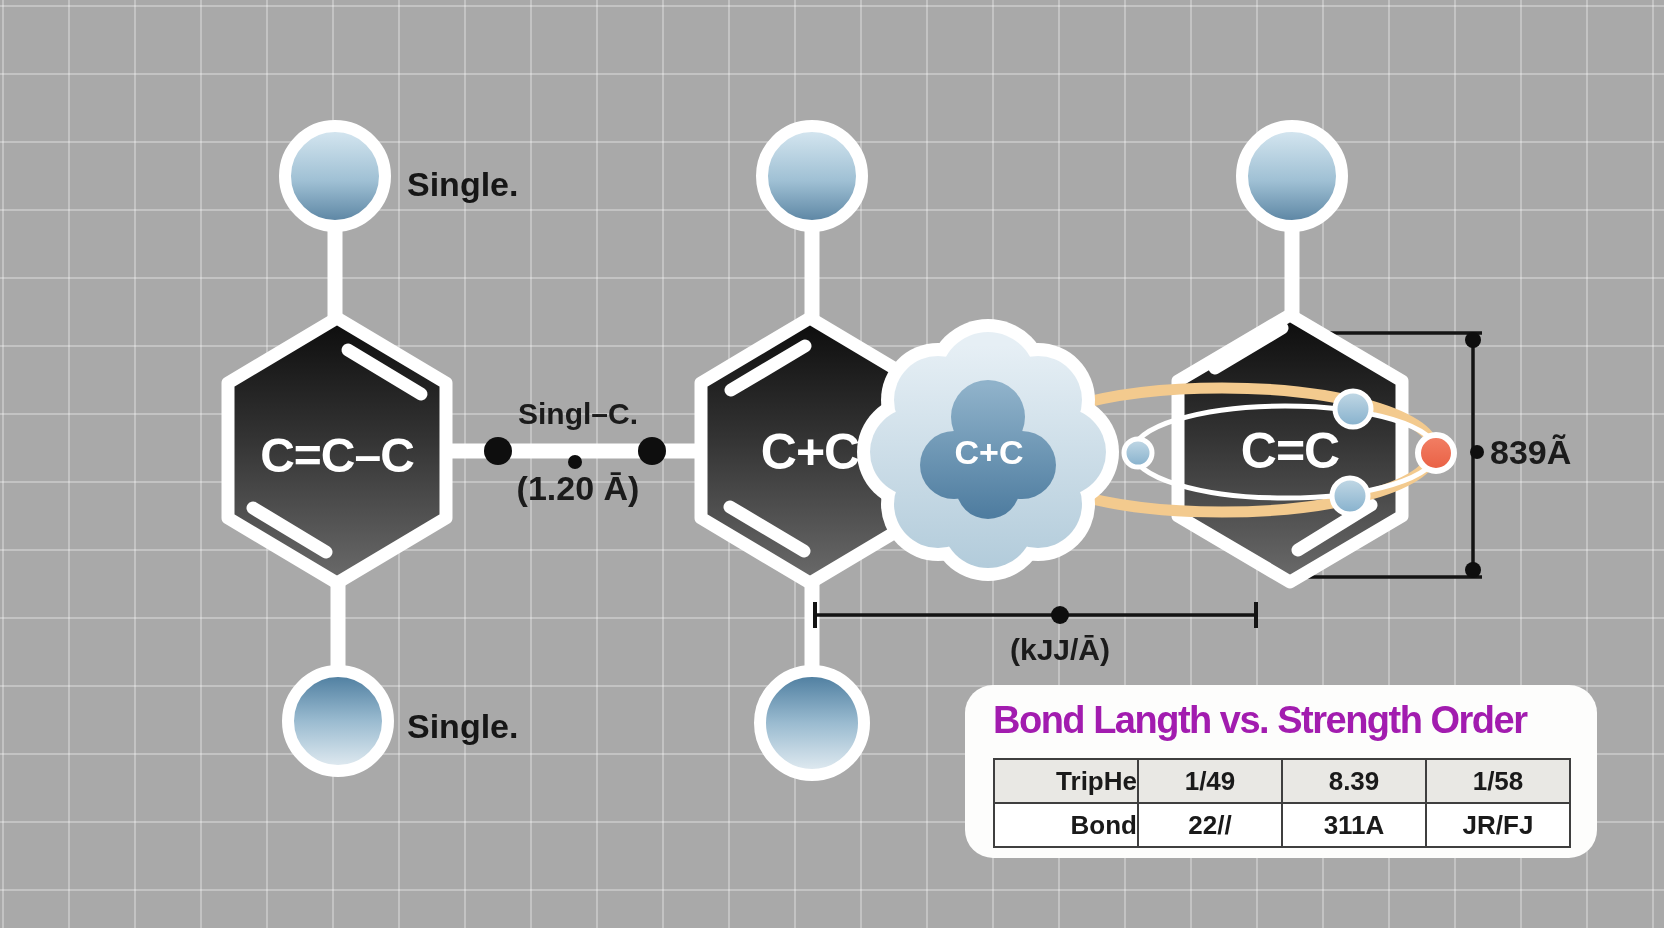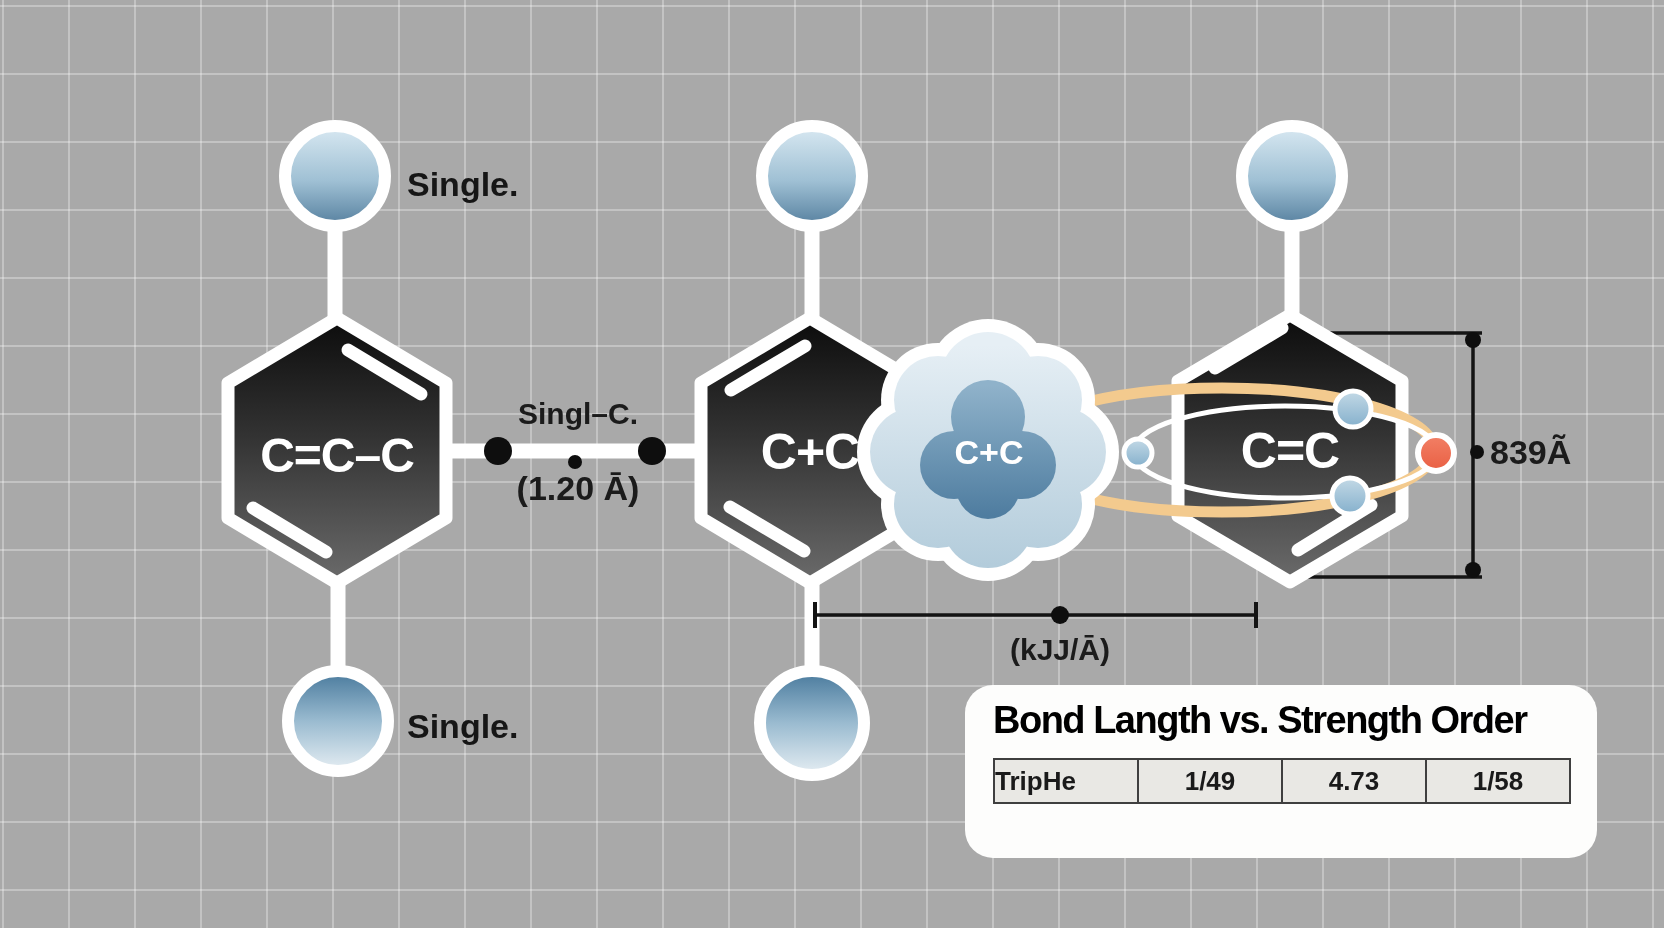--- a/index.html
+++ b/index.html
@@ -27,38 +27,38 @@
   .card{
     position:absolute;
     left:965px;top:685px;
     width:632px;height:173px;
     background:#fdfdfc;
     border-radius:28px;
     box-sizing:border-box;
   }
   .card-title{
     position:absolute;left:28px;top:14px;
-    font-size:38px;font-weight:bold;color:#000000;
+    font-size:38px;font-weight:bold;color:#a21caf;
     letter-spacing:-1.5px;white-space:nowrap;
   }
   .bond-table{
     position:absolute;left:28px;top:73px;
     border-collapse:collapse;table-layout:fixed;
     width:578px;
   }
   .bond-table td{
     border:2.5px solid #3f3f3f;
     height:42px;
     font-size:26px;font-weight:bold;color:#1a1a1a;
     text-align:center;padding:0;
     overflow:hidden;white-space:nowrap;
   }
   .bond-table tr.header-row td{background:#e9e8e4;}
   .bond-table tr.body-row td{background:#ffffff;}
-  .bond-table td.cell-left{text-align:left;padding-left:0;}
+  .bond-table td.cell-left{text-align:right;padding-left:0;}
 </style>
 </head>
 <body>
 
 <div class="stage">
 
   <svg width="1664" height="928" viewBox="0 0 1664 928">
     <defs>
       <linearGradient id="hexGrad" x1="0" y1="0" x2="0" y2="1">
         <stop offset="0" stop-color="#0c0c0c"></stop>
@@ -209,20 +209,26 @@
     <text x="1060" y="660" text-anchor="middle" class="dark-label">(kJJ/Ā)</text>
   </svg>
 
   <div class="card">
     <div class="card-title">Bond Langth vs. Strength Order</div>
     <table class="bond-table">
       <tbody>
           <tr class="header-row">
         <td class="cell-left">TripHe</td>
         <td>1/49</td>
-        <td>4.73</td>
+        <td>8.39</td>
         <td>1/58</td>
+      </tr>
+      <tr class="body-row">
+        <td class="cell-left">Bond</td>
+        <td>22//</td>
+        <td>311A</td>
+        <td>JR/FJ</td>
       </tr>
     </tbody>
       </table>
   </div>
 
 </div>
 
 </body></html>

